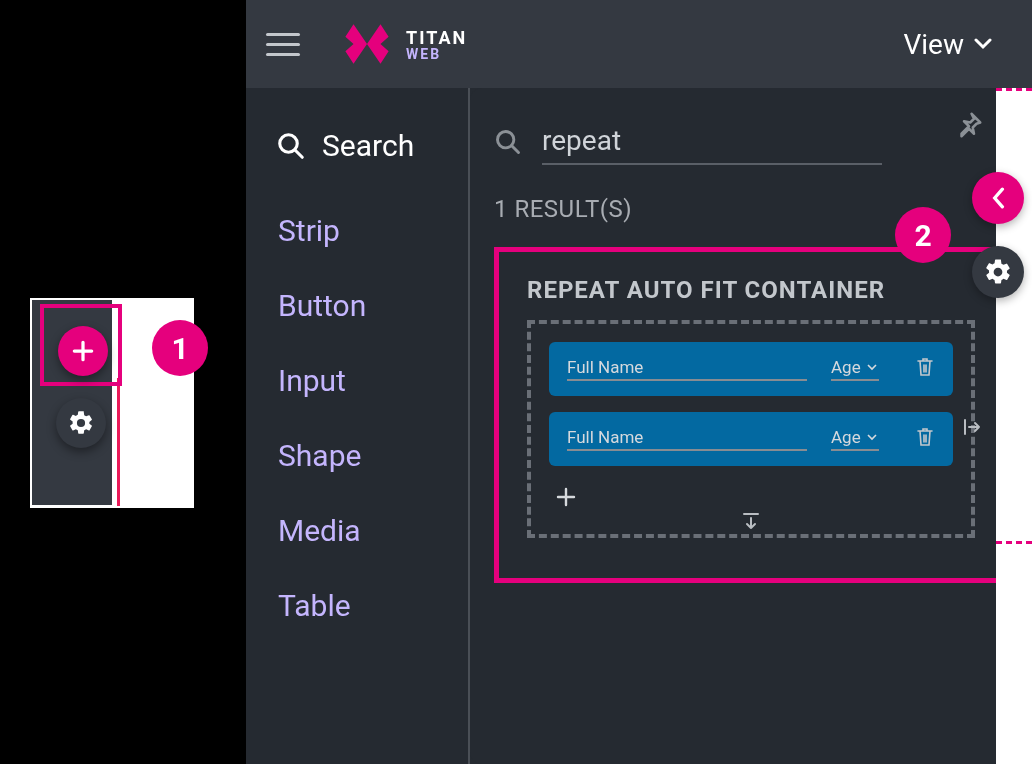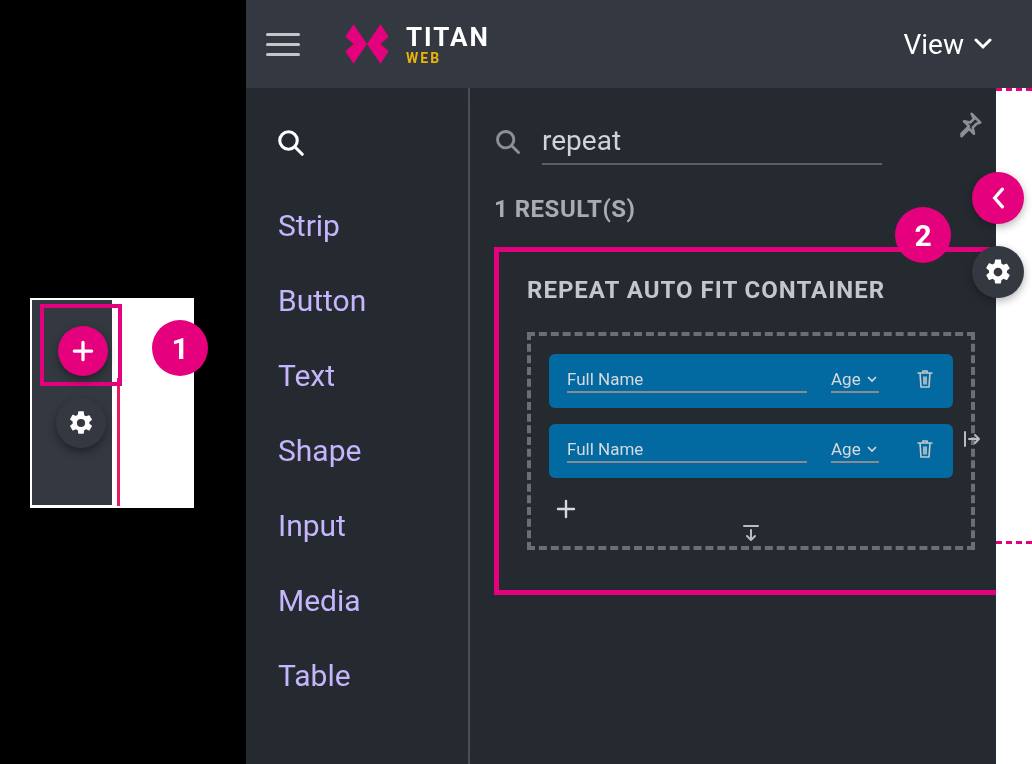--- a/index.html
+++ b/index.html
@@ -99,22 +99,22 @@
       width: 34px;
       background: #c3c7cc;
       border-radius: 2px;
     }
     .brand {
       display: flex; align-items: center; gap: 12px;
       margin-right: auto;
     }
     .brand-logo { width: 54px; height: 54px; }
     .brand-text { display: flex; flex-direction: column; gap: 0px; }
-    .brand-name { color: #fff; font-weight: 700; font-size: 26px; letter-spacing: 2px; }
-    .brand-sub { color: #eab308; font-weight: 700; font-size: 14px; letter-spacing: 2px; margin-top: -2px;}
+    .brand-name { color: #fff; font-weight: 700; font-size: 18px; letter-spacing: 2px; }
+    .brand-sub { color: #c4b5fd; font-weight: 700; font-size: 14px; letter-spacing: 2px; margin-top: -2px;}
 
     .menu-items { display: flex; align-items: center; gap: 60px; margin-right: 20px; }
     .menu-item {
       display: flex; align-items: center; gap: 10px;
       color: #fff; font-size: 28px; cursor: pointer;
     }
     .chev { width: 18px; height: 12px; }
 
     
     .content {
@@ -168,36 +168,36 @@
       color: #d0d4d9;
       font-size: 28px;
       padding: 6px 0;
       width: 340px;
       outline: none;
     }
 
     .results-count {
       color: #a8acb2;
       font-size: 24px;
-      font-weight: 700;
+      font-weight: 400;
       letter-spacing: 0.5px;
       margin-bottom: 24px;
     }
 
     .result-card {
       border: 5px solid #e5007d;
       padding: 24px 28px 40px 28px;
       background: #252a31;
     }
     .result-title {
       color: #c3c7cc;
       font-size: 24px;
       font-weight: 700;
       letter-spacing: 1px;
-      margin-bottom: 28px;
+      margin-bottom: 16px;
     }
 
     .dashed-box {
       border: 4px dashed #6a6f77;
       padding: 18px;
       display: flex;
       gap: 12px;
       position: relative;
     }
     .rows-col { flex: 1; display: flex; flex-direction: column; gap: 16px; }
@@ -334,26 +334,26 @@
     </div>
   </div>
 
   <div class="content">
     <div class="sidebar">
       <div class="side-search">
         <svg viewBox="0 0 24 24">
             <circle cx="10" cy="10" r="7" stroke="#fff" stroke-width="2.5" fill="none"></circle>
             <path d="M15 15l6 6" stroke="#fff" stroke-width="2.5" stroke-linecap="round"></path>
           </svg>
+        <span>Search</span>
       </div>
       <div class="side-item">Strip</div>
       <div class="side-item">Button</div>
-      <div class="side-item">Text</div>
+      <div class="side-item">Input</div>
       <div class="side-item">Shape</div>
-      <div class="side-item">Input</div>
       <div class="side-item">Media</div>
       <div class="side-item">Table</div>
     </div>
 
     <div class="main">
       <div class="pin-icon">
         <svg viewBox="0 0 24 24">
             <path d="M14 3l7 7-3 1-3 3 1 5-4-4-6 6 0-2 6-6-4-4 5 1 3-3z" fill="none" stroke="#8b9096" stroke-width="2" stroke-linejoin="round"></path>
           </svg>
       </div>

